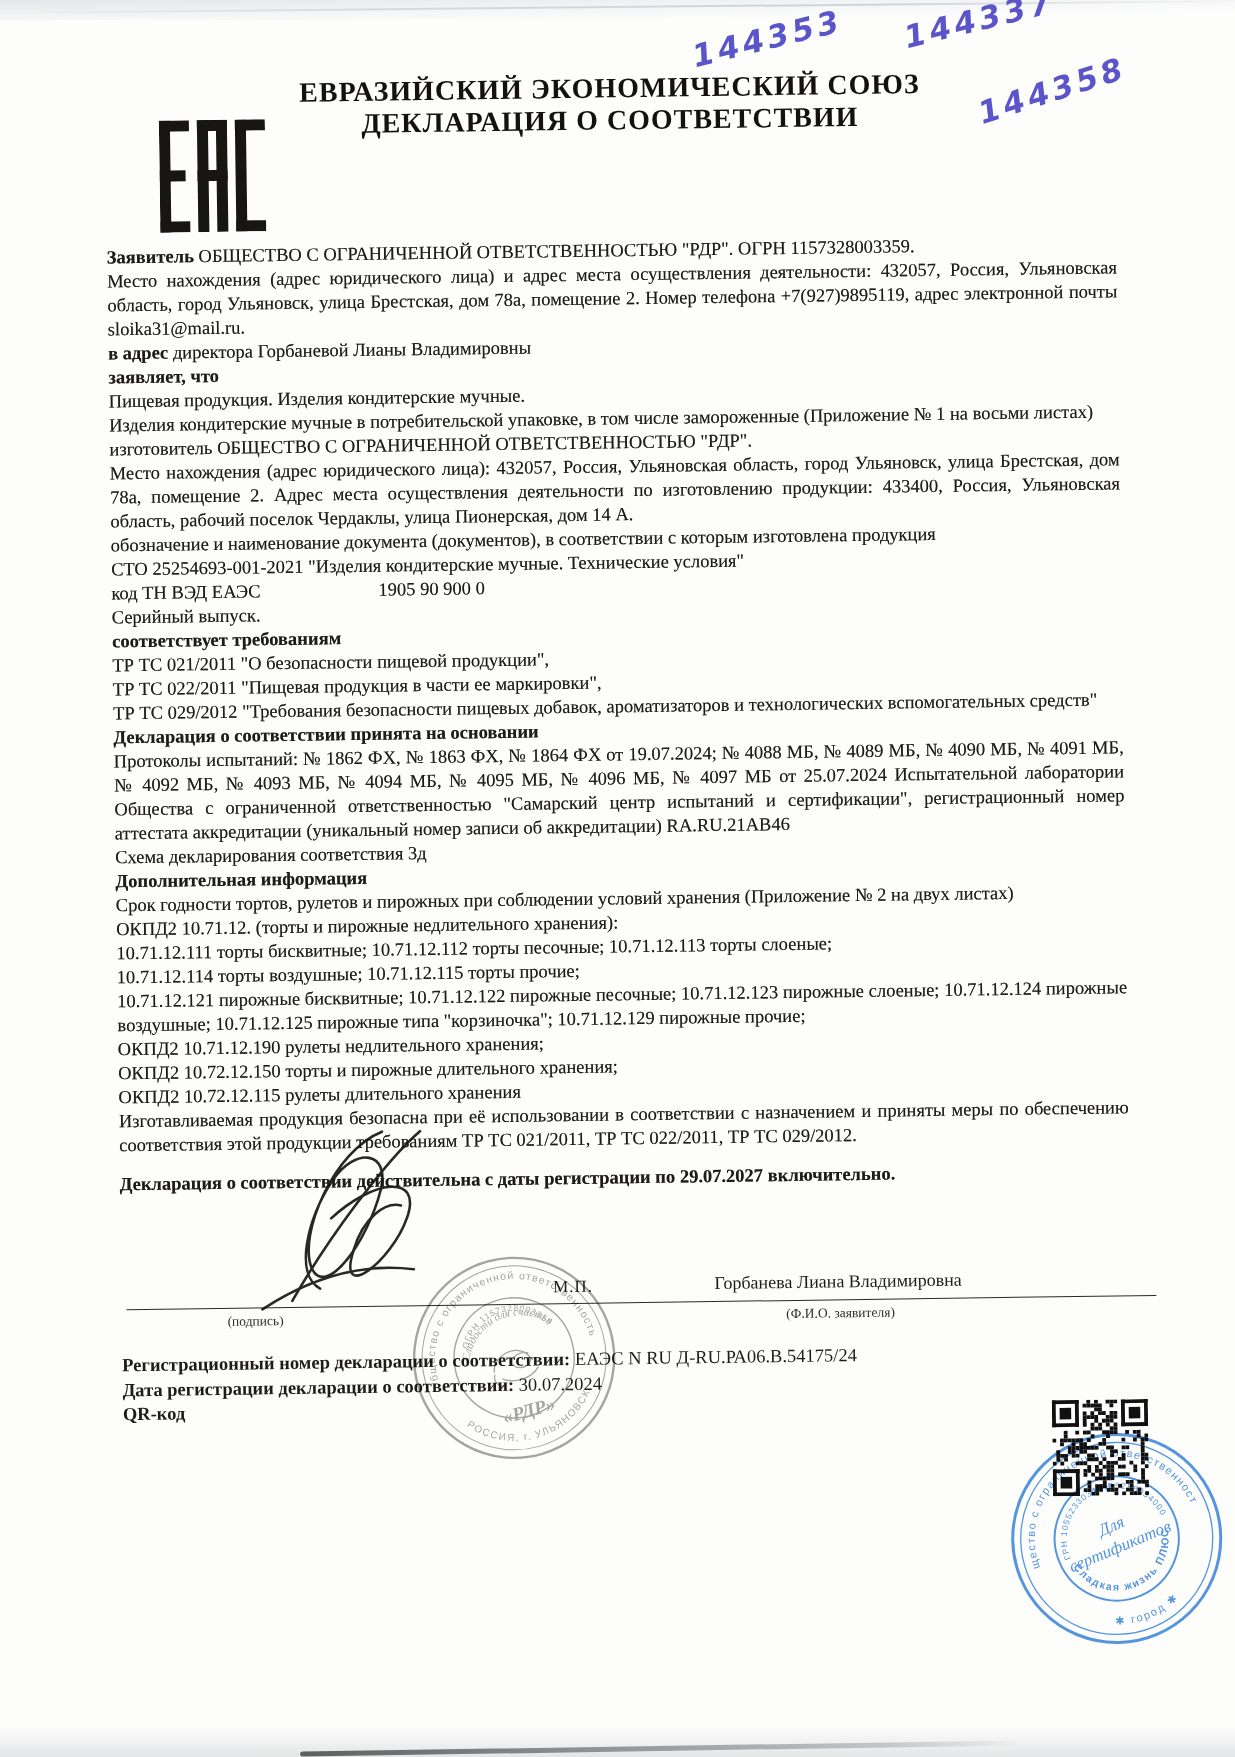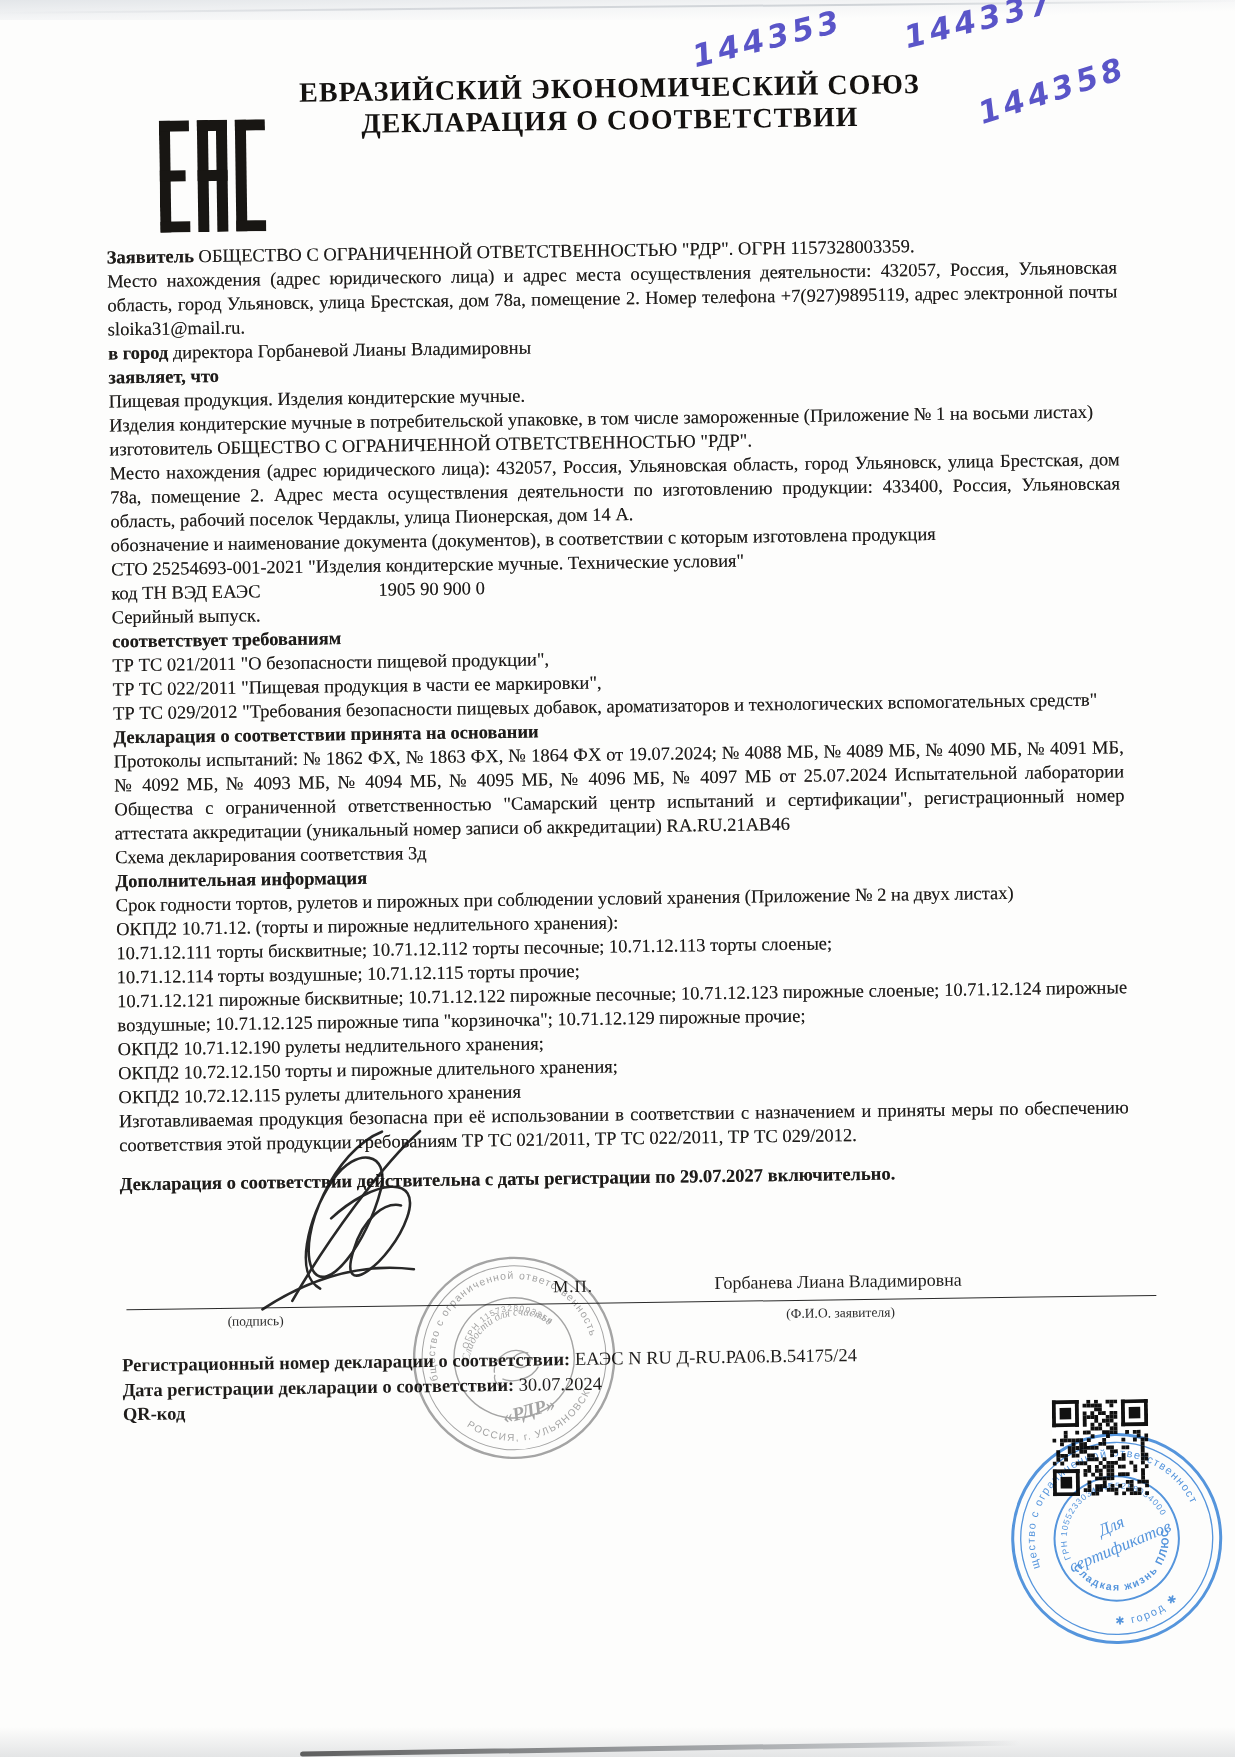--- a/index.html
+++ b/index.html
@@ -84,21 +84,21 @@
           <rect x="76" y="0" width="11" height="112"></rect>
             <rect x="76" y="0" width="30" height="11"></rect>
           <rect x="76" y="101" width="30" height="11"></rect>
         </g>
       </svg>
     </div>
 
     <div class="body-text">
         <p><span class="b">Заявитель </span><span>ОБЩЕСТВО С ОГРАНИЧЕННОЙ ОТВЕТСТВЕННОСТЬЮ "РДР". ОГРН 1157328003359.</span></p>
         <p><span>Место нахождения (адрес юридического лица) и адрес места осуществления деятельности: 432057, Россия, Ульяновская область, город Ульяновск, улица Брестская, дом 78а, помещение 2. Номер телефона +7(927)9895119, адрес электронной почты sloika31@mail.ru.</span></p>
-        <p><span class="b">в город </span><span>директора Горбаневой Лианы Владимировны</span></p>
+        <p><span class="b">в адрес </span><span>директора Горбаневой Лианы Владимировны</span></p>
         <p><span class="b">заявляет, что</span></p>
         <p><span>Пищевая продукция. Изделия кондитерские мучные.</span></p>
         <p><span>Изделия кондитерские мучные в потребительской упаковке, в том числе замороженные (Приложение № 1 на восьми листах)</span></p>
         <p><span>изготовитель ОБЩЕСТВО С ОГРАНИЧЕННОЙ ОТВЕТСТВЕННОСТЬЮ "РДР".</span></p>
         <p><span>Место нахождения (адрес юридического лица): 432057, Россия, Ульяновская область, город Ульяновск, улица Брестская, дом 78а, помещение 2. Адрес места осуществления деятельности по изготовлению продукции: 433400, Россия, Ульяновская область, рабочий поселок Чердаклы, улица Пионерская, дом 14 А.</span></p>
         <p><span>обозначение и наименование документа (документов), в соответствии с которым изготовлена продукция</span></p>
         <p><span>СТО 25254693-001-2021 "Изделия кондитерские мучные. Технические условия"</span></p>
         <p><span>код ТН ВЭД ЕАЭС</span><span class="gap"></span><span>1905 90 900 0</span></p>
         <p><span>Серийный выпуск.</span></p>
         <p><span class="b">соответствует требованиям</span></p>

